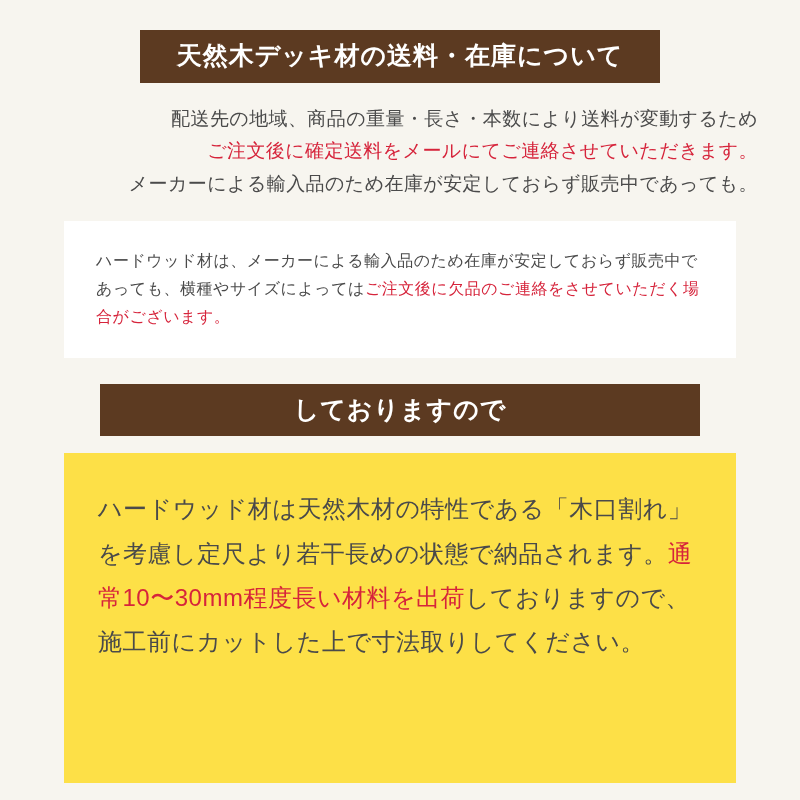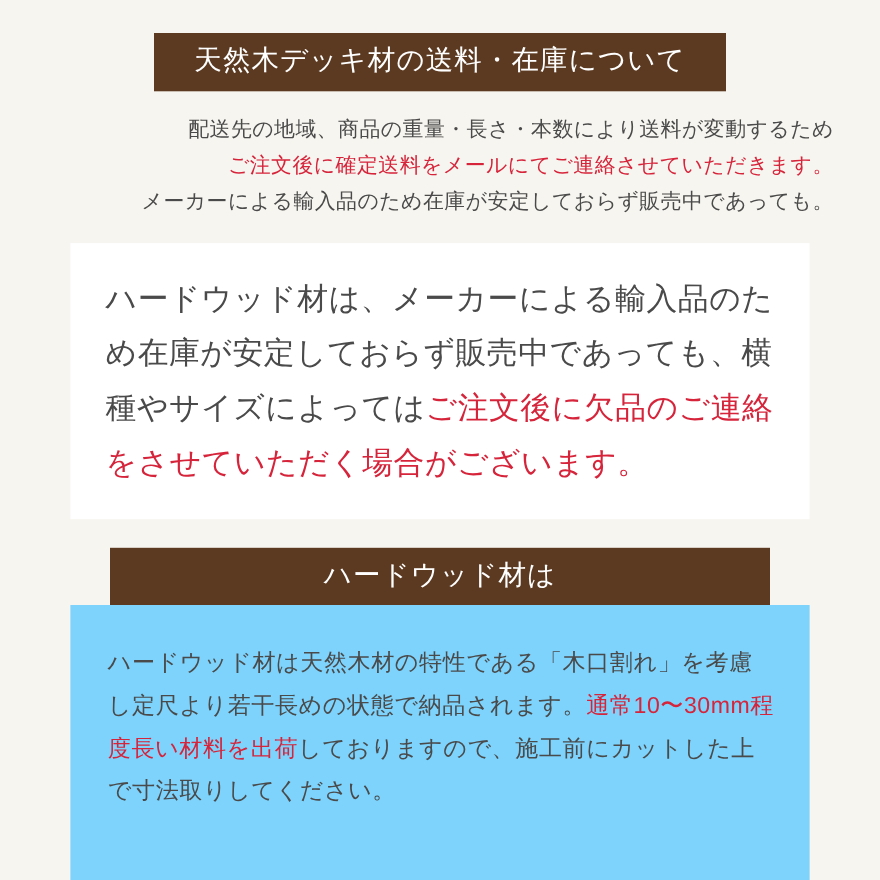--- a/index.html
+++ b/index.html
@@ -19,21 +19,21 @@
     width: 800px;
     height: 800px;
     padding: 30px 30px 0 30px;
     display: flex;
     flex-direction: column;
   }
   .section-heading {
     background: #5c3a21;
     color: #ffffff;
     font-size: 25px;
-    font-weight: normal;
+    font-weight: bold;
     letter-spacing: 1px;
     text-align: center;
     padding: 12px 0 13px 0;
     line-height: 1.1;
   }
   .heading-1 {
     margin: 0 110px 0 110px;
   }
   .heading-2 {
     margin: 0 70px 0 70px;
@@ -49,30 +49,30 @@
     white-space: nowrap;
   }
   .accent {
     color: #d6243b;
     font-weight: normal;
   }
   .white-card {
     background: #ffffff;
     margin: 6px 34px 0 34px;
     padding: 26px 30px 26px 32px;
-    font-size: 28px;
+    font-size: 16px;
     line-height: 1.78;
     letter-spacing: 0.5px;
     color: #4a4a4a;
   }
   .bottom-card {
-    background: #7dd3fc;
-    margin: 0 34px;
+    background: #fde047;
+    margin: 17px 34px;
     padding: 34px 30px 30px 34px;
-    font-size: 21px;
+    font-size: 24px;
     line-height: 1.84;
     letter-spacing: 0.5px;
     color: #4a4a4a;
     flex: 1 1 auto;
   }
   .gap-heading2 { height: 26px; }
   .para + .para { margin-top: 0; }
   .flow { display: block; }
 </style>
 </head>
@@ -87,19 +87,19 @@
     <div class="line accent">ご注文後に確定送料をメールにてご連絡させていただきます。</div>
     <div class="line">メーカーによる輸入品のため在庫が安定しておらず販売中であっても。</div>
   </div>
 
   <div class="white-card">
     <span class="flow" style="display:inline;">ハードウッド材は、メーカーによる輸入品のため在庫が安定しておらず販売中であっても、横種やサイズによっては</span><span class="accent">ご注文後に欠品のご連絡をさせていただく場合がございます。</span>
   </div>
 
   <div class="gap-heading2"></div>
 
-  <div class="section-heading heading-2">ハードウッド材は</div>
+  <div class="section-heading heading-2">しておりますので</div>
 
   <div class="bottom-card">
     <div class="para"><span>ハードウッド材は天然木材の特性である「木口割れ」を考慮し定尺より若干長めの状態で納品されます。</span><span class="accent">通常10〜30mm程度長い材料を出荷</span><span>しておりますので、施工前にカットした上で寸法取りしてください。</span></div>
   </div>
 
 </div>
 
 </body></html>

